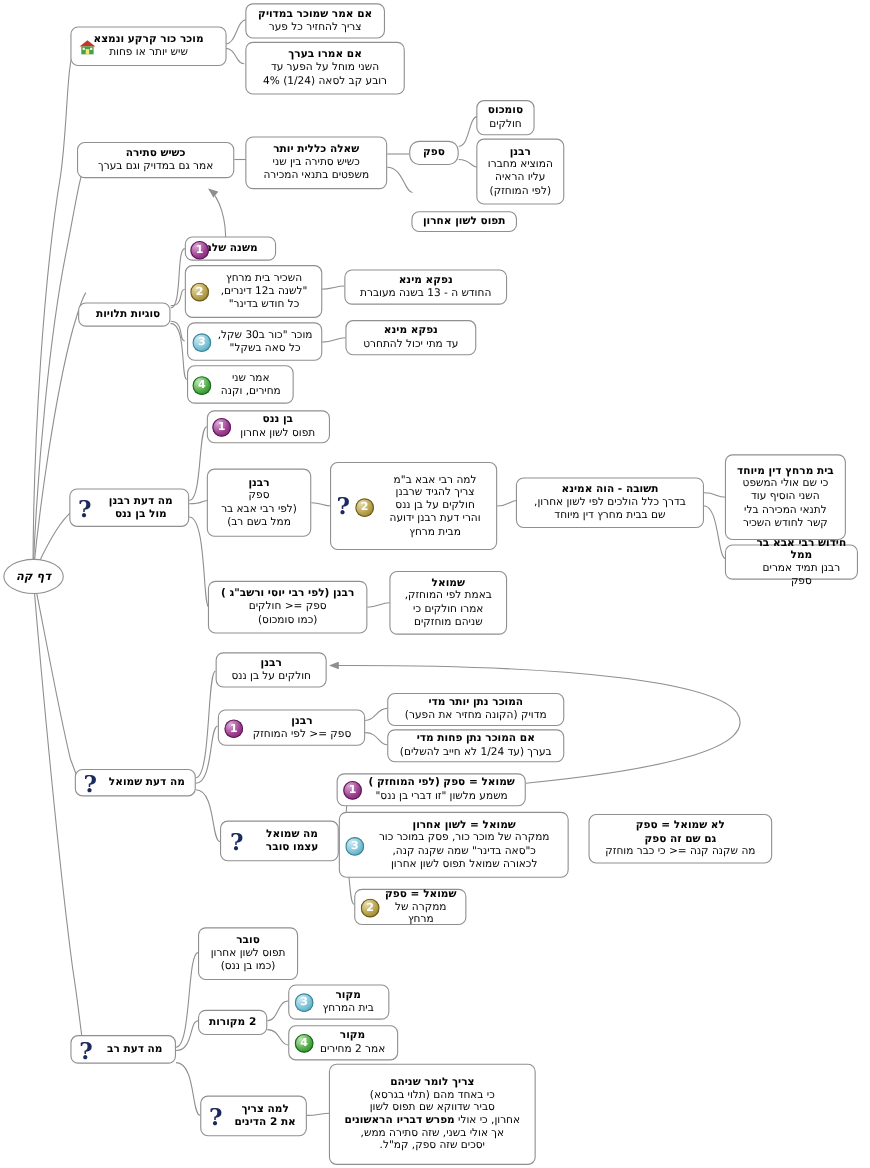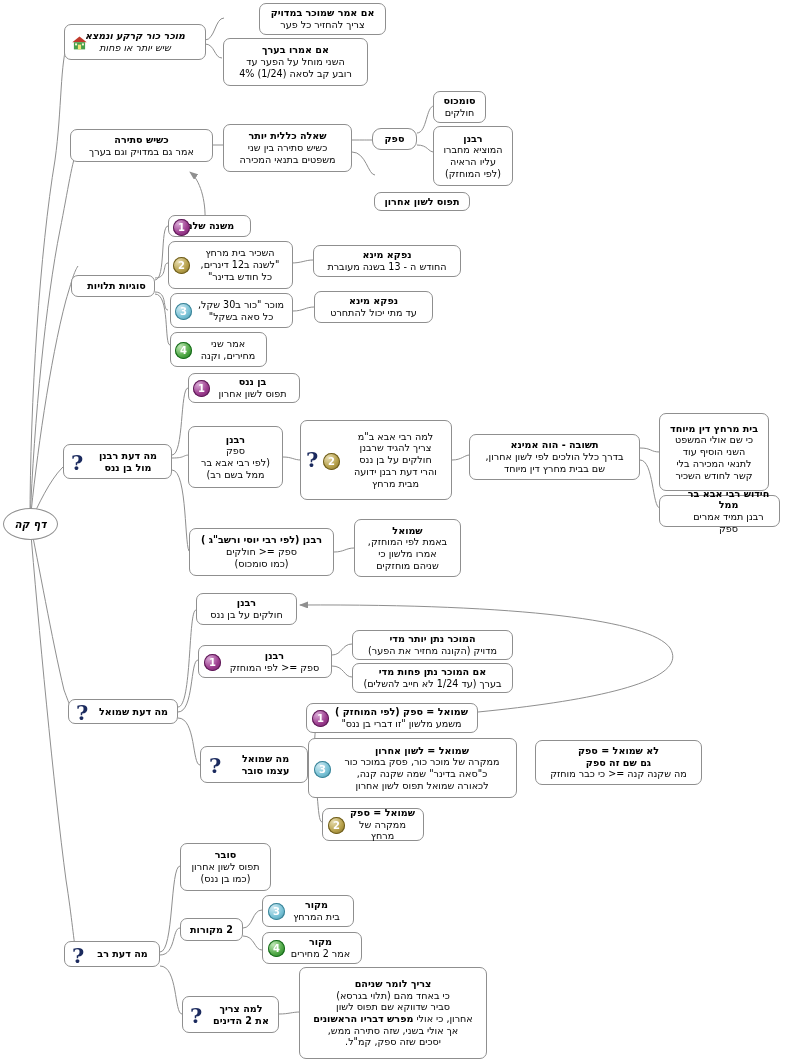--- a/index.html
+++ b/index.html
@@ -135,35 +135,35 @@
       <path d="M243,936 C255,936 254,950 262,950"></path>
 
       <path d="M279,1014 C289,1014 292,1012 300,1012"></path>
     </g>
   </svg>
 
   <div class="node root" style="left:3px;top:508px;width:55px;height:32px;font-size:10.5px;">
     <span class="ttl">דף קה</span>
   </div>
 
-  <div class="node" style="left:64px;top:24px;width:142px;height:36px;font-size:9.6px;font-style:italic;">
+  <div class="node" style="left:64px;top:24px;width:142px;height:36px;font-size:9.6px;">
     <span class="houseicon" style="right:auto;left:6px;top:10px;">
       <svg viewBox="0 0 20 20" width="17" height="16" xmlns="http://www.w3.org/2000/svg">
         <polygon points="10,2 19,9 1,9" fill="#c0392b"></polygon>
         <rect x="3" y="9" width="14" height="9" fill="#46a049"></rect>
         <rect x="8" y="12" width="4" height="6" fill="#f6e27a"></rect>
         <rect x="4.5" y="10.5" width="2.5" height="2.5" fill="#fdf6d8"></rect>
         <rect x="13" y="10.5" width="2.5" height="2.5" fill="#fdf6d8"></rect>
       </svg>
     </span>
     <span class="ttl">מוכר כור קרקע ונמצא</span>
     <span class="bdy">שיש יותר או פחות</span>
   </div>
 
-  <div class="node" style="left:223px;top:3px;width:127px;height:32px;font-size:9.6px;margin-left:36px;">
+  <div class="node" style="left:223px;top:3px;width:127px;height:32px;font-size:9.6px;">
     <span class="ttl">אם אמר שמוכר במדויק</span>
     <span class="bdy">צריך להחזיר כל פער</span>
   </div>
 
   <div class="node" style="left:223px;top:38px;width:145px;height:48px;font-size:9.6px;">
     <span class="ttl">אם אמרו בערך</span>
     <span class="bdy">השני מוחל על הפער עד</span>
     <span class="bdy">רובע קב לסאה (1/24) 4%</span>
   </div>
 
@@ -298,21 +298,21 @@
 
   <div class="node" style="left:189px;top:528px;width:145px;height:48px;font-size:9.6px;">
     <span class="ttl">רבנן  (לפי רבי יוסי ורשב"ג )</span>
     <span class="bdy">ספק =&lt; חולקים</span>
     <span class="bdy">(כמו סומכוס)</span>
   </div>
 
   <div class="node" style="left:354px;top:519px;width:107px;height:58px;font-size:9.6px;">
     <span class="ttl">שמואל</span>
     <span class="bdy">באמת לפי המוחזק,</span>
-    <span class="bdy">אמרו מלשון כי</span>
+    <span class="bdy">אמרו חולקים כי</span>
     <span class="bdy">שניהם מוחזקים</span>
   </div>
 
   <div class="node" style="left:68px;top:699px;width:110px;height:25px;font-size:9.6px;padding-left:26px;">
     <span class="qicon" style="left:7px;top:2px;">?</span>
     <span class="ttl">מה דעת שמואל</span>
   </div>
 
   <div class="node" style="left:196px;top:593px;width:101px;height:32px;font-size:9.6px;">
     <span class="ttl">רבנן</span>

